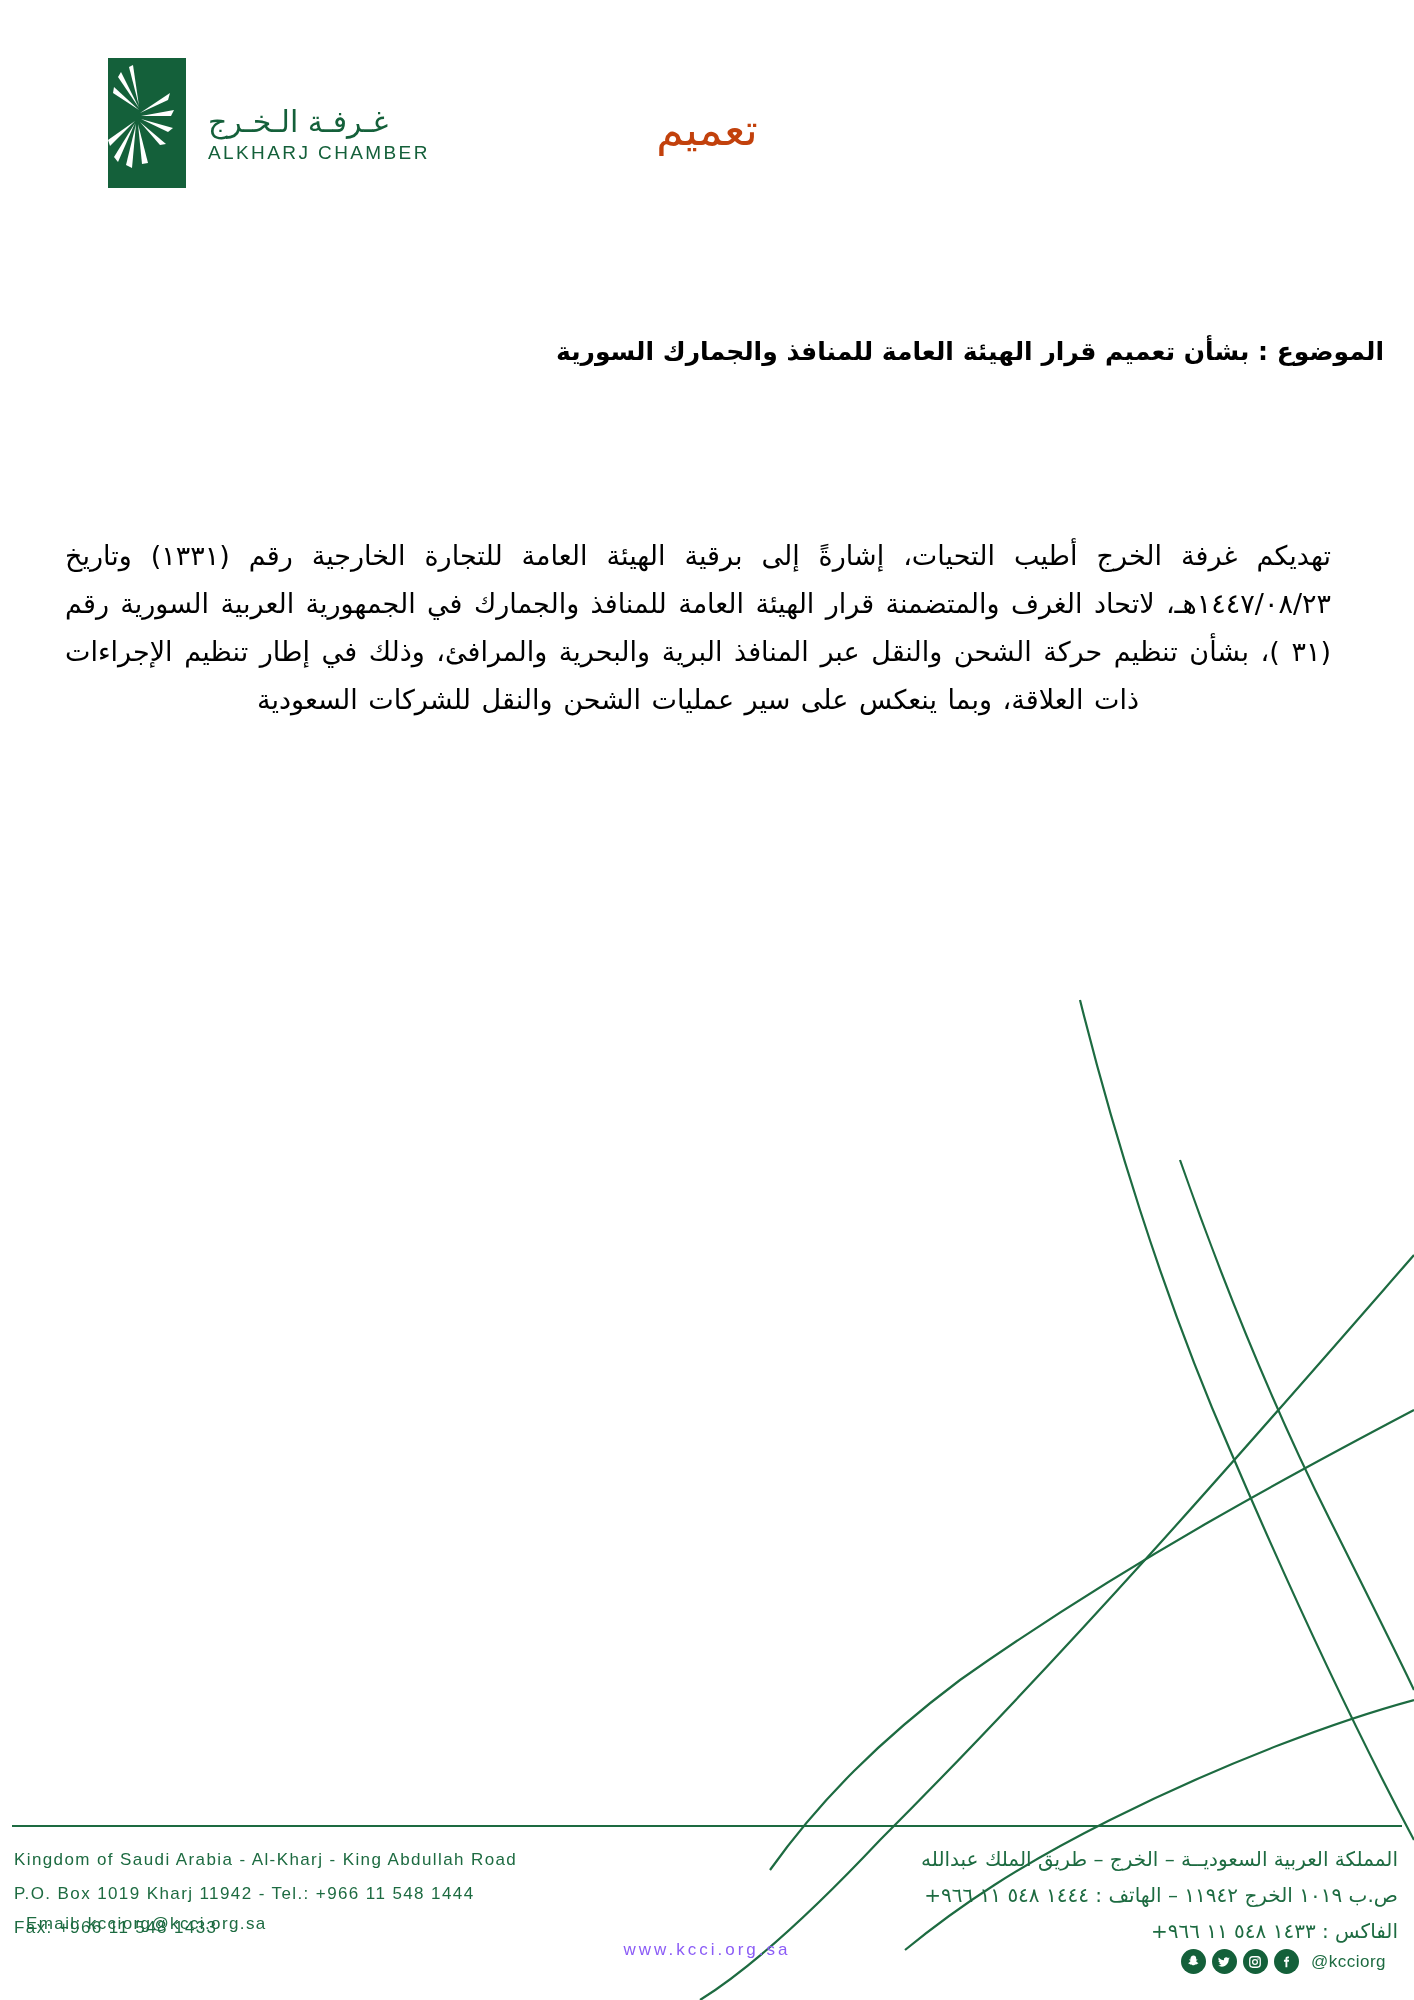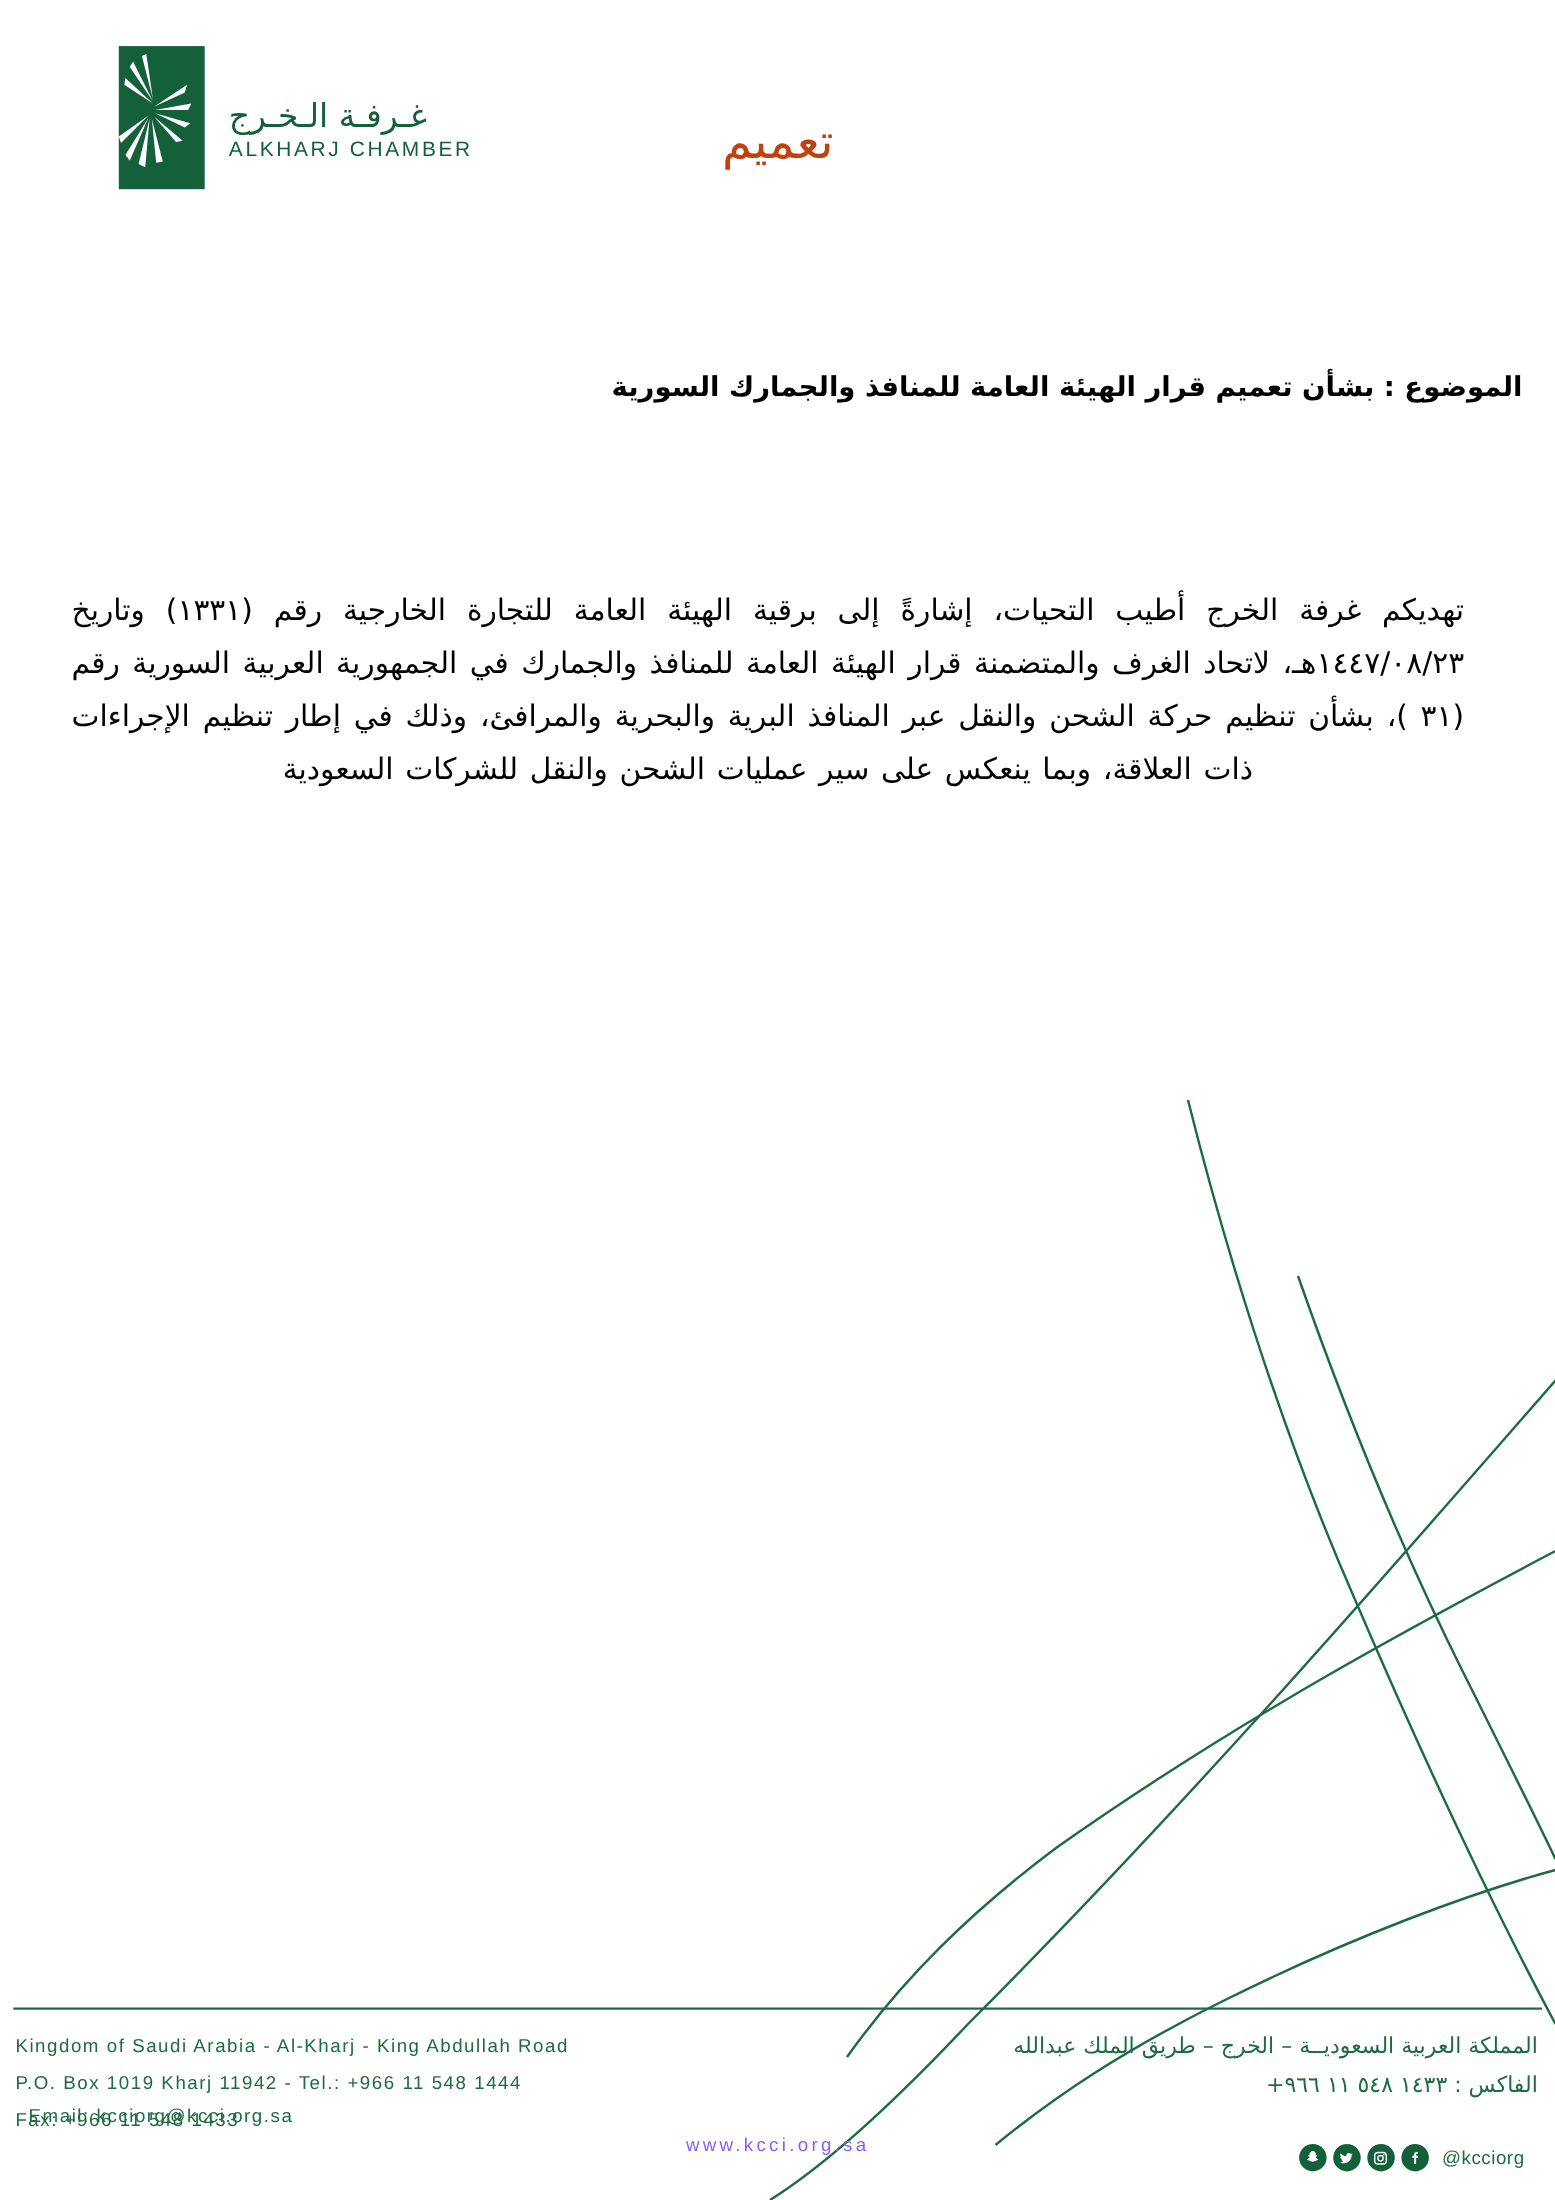--- a/index.html
+++ b/index.html
@@ -18,21 +18,21 @@
   }
 
   
   .header {
     position:absolute;
     top:42px; left:0; right:0;
     height:140px;
   }
   .logo-block {
     position:absolute;
-    left:70px; top:0;
+    left:70px; top:16px;
     display:flex;
     align-items:flex-start;
     direction:ltr;
     padding-left:38px;
   }
   .logo-mark {
     width:78px; height:130px;
     background:#14603a;
     position:relative;
     overflow:hidden;
@@ -256,20 +256,21 @@
       <div>Kingdom of Saudi Arabia  -  Al-Kharj - King Abdullah Road</div>
       <div>P.O. Box 1019 Kharj 11942 - Tel.: +966  11  548  1444</div>
       <div class="ln3">
         <span class="fax">Fax: +966 11 548 1433</span>
         <span class="email">Email: kcciorg@kcci.org.sa</span>
       </div>
     </div>
 
     <div class="footer-ar">
       <div>المملكة العربية السعوديــة – الخرج – طريق الملك عبدالله</div>
+      <div>ص.ب ١٠١٩ الخرج ١١٩٤٢  – الهاتف : ١٤٤٤ ٥٤٨ ١١ ٩٦٦+</div>
       <div>الفاكس : ١٤٣٣ ٥٤٨ ١١ ٩٦٦+</div>
     </div>
 
     <div class="footer-web">www.kcci.org.sa</div>
 
     <div class="social">
       <span class="ic">
         <svg width="15" height="15" viewBox="0 0 24 24" fill="#fff" aria-hidden="true">
           <path d="M12 2.2c2.7 0 4.3 1.9 4.3 4.5 0 .8-.05 1.5-.1 2 .3.15.7.1 1.1-.1.5-.25 1.1.15 1 .7-.08.5-.75.85-1.35 1.1-.4.17-.7.3-.68.6.05.5 1.5 2.6 3.3 3.2.35.12.4.45.2.68-.45.5-1.6.8-2.3.95-.2.04-.3.2-.33.45-.04.3-.1.7-.5.7-.5 0-1.1-.2-1.9-.05-.75.15-1.5 1.25-3.04 1.25s-2.3-1.1-3.04-1.25c-.8-.15-1.4.05-1.9.05-.4 0-.46-.4-.5-.7-.03-.25-.13-.4-.33-.45-.7-.15-1.85-.45-2.3-.95-.2-.23-.15-.56.2-.68 1.8-.6 3.25-2.7 3.3-3.2.02-.3-.28-.43-.68-.6-.6-.25-1.27-.6-1.35-1.1-.1-.55.5-.95 1-.7.4.2.8.25 1.1.1-.05-.5-.1-1.2-.1-2C7.7 4.1 9.3 2.2 12 2.2z"></path>
         </svg>

